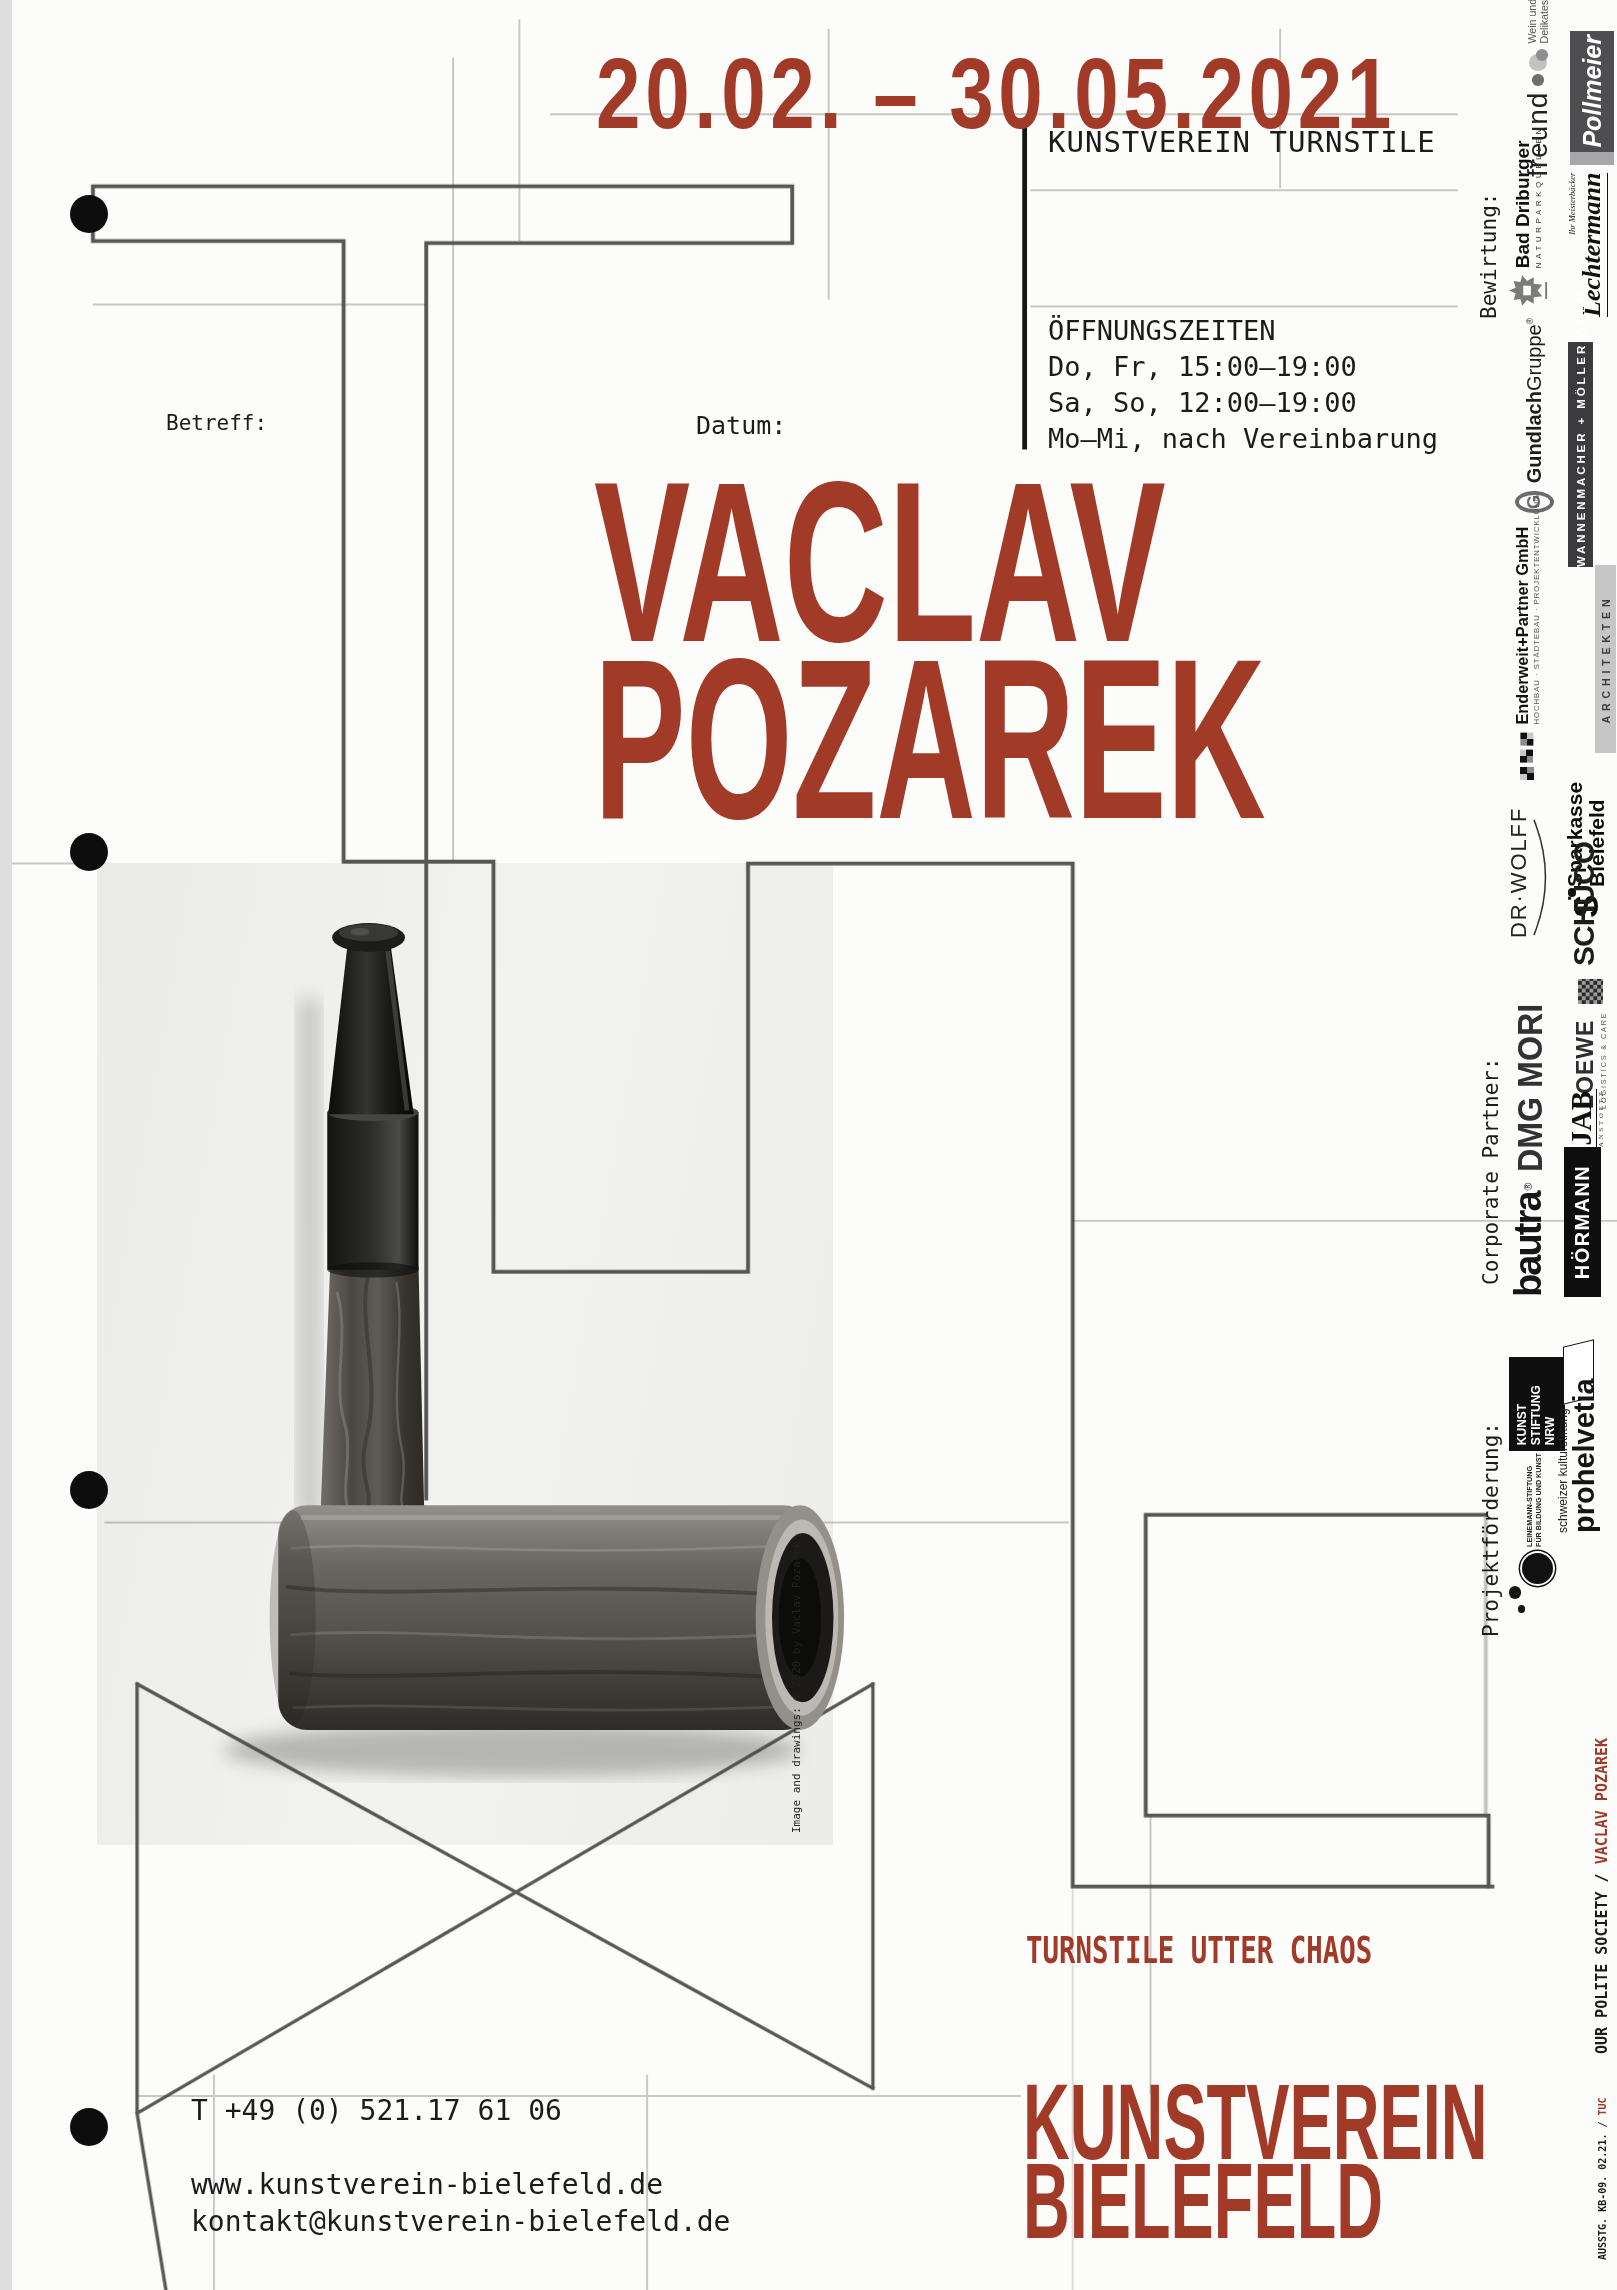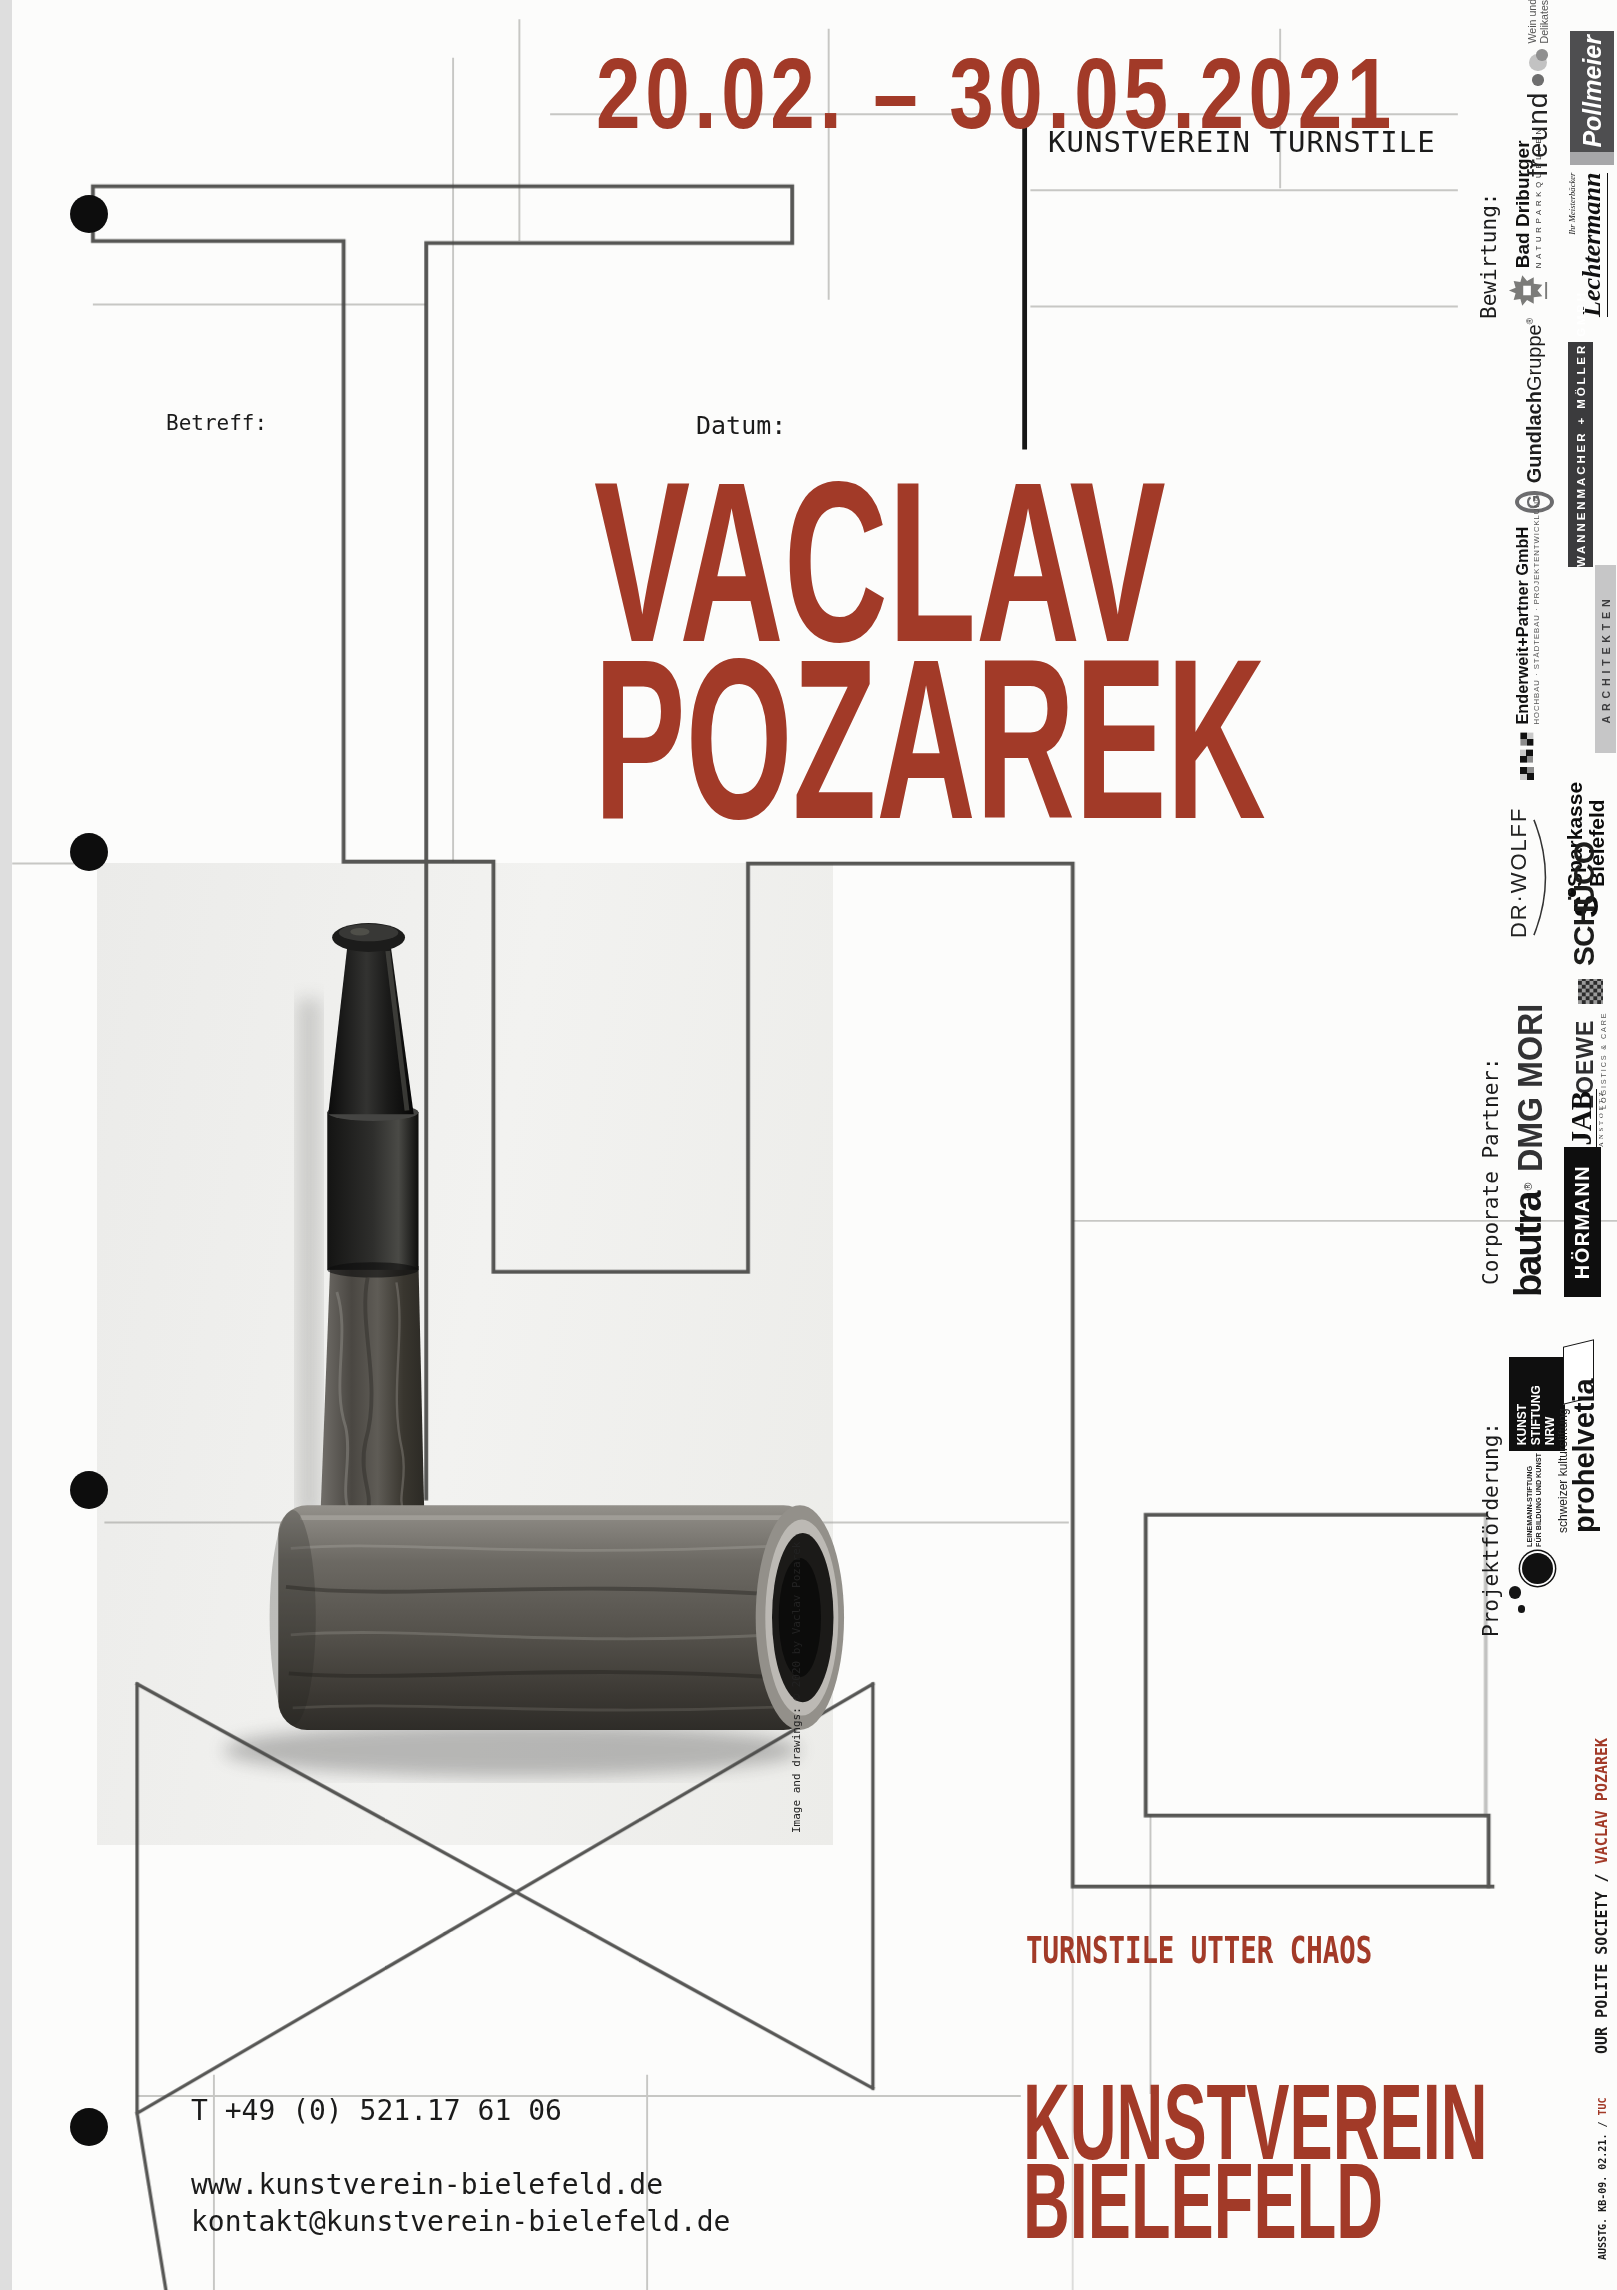--- a/index.html
+++ b/index.html
@@ -107,20 +107,26 @@
   </svg>
 
   <div class="dot" style="left:58px;top:195px;width:38px;height:38px;z-index:6;"></div>
   <div class="dot" style="left:58px;top:833px;width:38px;height:38px;z-index:6;"></div>
   <div class="dot" style="left:58px;top:1471px;width:38px;height:38px;z-index:6;"></div>
   <div class="dot" style="left:58px;top:2108px;width:38px;height:38px;z-index:6;"></div>
 
   <div class="abs headline red" style="left:584px;top:36px;font-size:100px;letter-spacing:5.8px;transform:scaleX(.8);z-index:5;">20.02. – 30.05.2021</div>
 
   <div class="abs nw" style="left:1036px;top:125px;font-size:29px;font-weight:500;letter-spacing:1px;z-index:5;">KUNSTVEREIN TURNSTILE</div>
+  <div class="abs nw" style="left:1036px;top:313px;font-size:27px;line-height:36px;z-index:5;">
+    <div>ÖFFNUNGSZEITEN</div>
+    <div>Do, Fr, 15:00–19:00</div>
+    <div>Sa, So, 12:00–19:00</div>
+    <div>Mo–Mi, nach Vereinbarung</div>
+  </div>
 
   <div class="abs" style="left:154px;top:411px;font-size:21px;z-index:5;">Betreff:</div>
   <div class="abs" style="left:684px;top:411px;font-size:25px;z-index:5;">Datum:</div>
 
   <div class="abs" style="left:582px;top:474px;z-index:5;">
     <div class="headline red" style="font-size:229px;line-height:177px;transform:scaleX(.63);">VACLAV</div>
     <div class="headline red" style="font-size:229px;line-height:177px;transform:scaleX(.60);">POZAREK</div>
   </div>
 
   <div class="abs red" style="left:1014px;top:1929px;font-size:37px;font-weight:800;transform:scaleX(.74);transform-origin:0 0;z-index:5;">TURNSTILE UTTER CHAOS</div>

